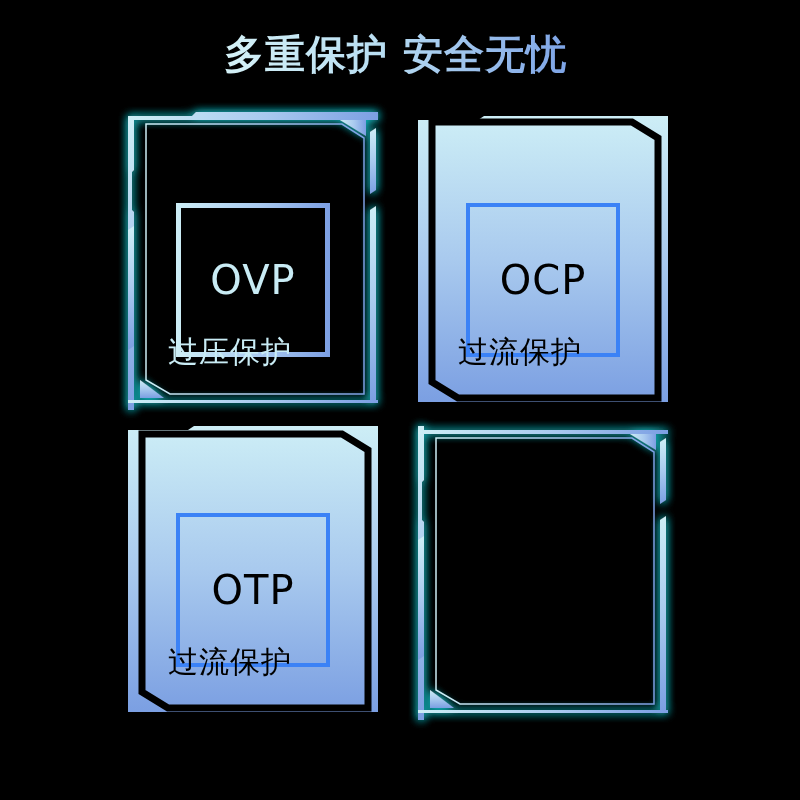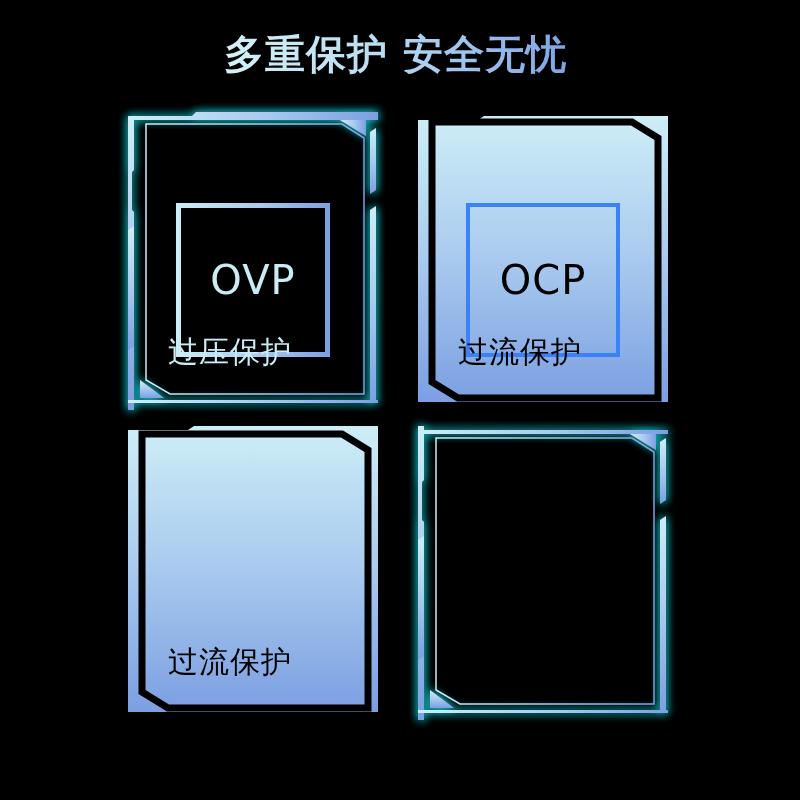--- a/index.html
+++ b/index.html
@@ -170,20 +170,23 @@
 
 <div class="card light" style="left:124px; top:420px;">
   <svg class="frame" viewBox="0 0 260 300">
     <polygon points="4,6 254,6 254,292 4,292" fill="url(#gradV)"></polygon>
     <polygon points="18,14 218,14 244,30 244,288 44,288 18,272" fill="none" stroke="#000" stroke-width="7"></polygon>
     <polygon points="0,0 260,0 260,6 70,6 64,10 0,10" fill="#000"></polygon>
     <polygon points="0,92 4,88 4,104 0,108" fill="#000"></polygon>
     <polygon points="254,92 260,88 260,104 254,108" fill="#000"></polygon>
     <polygon points="0,292 260,292 260,300 0,300" fill="#000"></polygon>
   </svg>
+  <div class="inner-box">
+    <span class="code">OTP</span>
+  </div>
   <div class="label">过流保护</div>
 </div>
 
 <div class="card dark" style="left:414px; top:420px;">
   <svg class="frame" viewBox="0 0 260 300">
     <g filter="url(#glow)">
       <polygon points="4,6 10,6 10,60 8,62 8,100 10,102 10,300 4,300" fill="url(#gradV)"></polygon>
       <rect x="4" y="10" width="250" height="4" fill="url(#gradH)"></rect>
       <polygon points="246,22 252,18 252,80 246,84" fill="url(#gradV)"></polygon>
       <polygon points="246,100 252,96 252,292 246,292" fill="url(#gradV)"></polygon>

